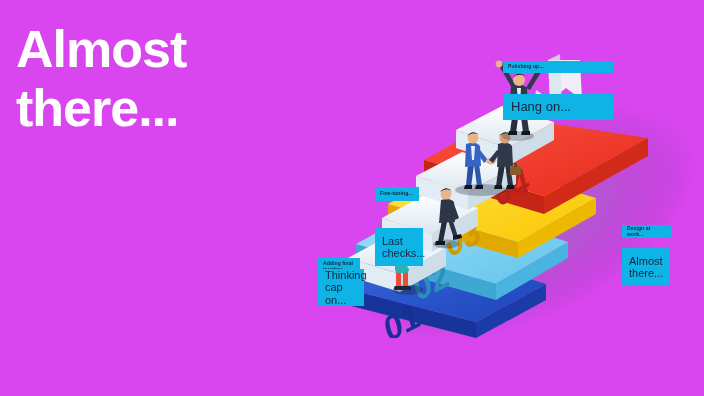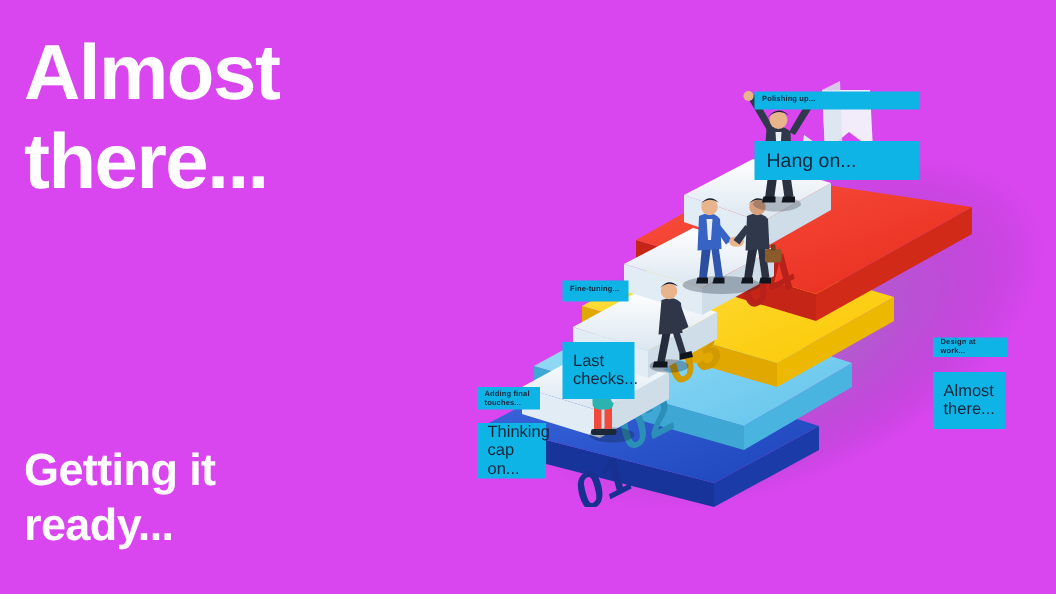--- a/index.html
+++ b/index.html
@@ -70,36 +70,34 @@
 
   
   #chip-polishing  { left:503px; top:61px;  width:110px; height:12px; }
   #chip-hangon     { left:503px; top:94px;  width:110px; height:26px;
                      font-size:13px; padding-left:8px; }
   #chip-finetuning { left:375px; top:187px; width:44px;  height:14px; }
   #chip-lastchecks { left:375px; top:211px; width:48px;  height:38px;
                      padding-left:7px;margin-top:17px; }
   #chip-adding     { left:318px; top:258px; width:42px;  height:15px;
                      align-items:flex-start; }
-  #chip-thinking   { left:318px; top:282px; width:46px;  height:37px;
+  #chip-thinking   { left:318px; top:269px; width:46px;  height:37px;
                      padding-left:7px; }
   #chip-design     { left:622px; top:225px; width:50px;  height:13px; }
   #chip-almost     { left:622px; top:248px; width:48px;  height:38px;
                      padding-left:7px; }
 </style>
 </head>
 <body>
 
 <div id="stage">
 
   <div class="headline">Almost
 there...</div>
 
-  <div class="subhead">Getting it
-ready...</div>
 
   <div id="illus">
     <svg viewBox="0 0 408 330" xmlns="http://www.w3.org/2000/svg">
       <defs>
 
         <radialGradient id="glow" cx="50%" cy="50%" r="50%">
           <stop offset="0%" stop-color="#8e9bb0" stop-opacity="0.55"></stop>
           <stop offset="55%" stop-color="#5b6a84" stop-opacity="0.22"></stop>
           <stop offset="100%" stop-color="#132338" stop-opacity="0"></stop>
         </radialGradient>

